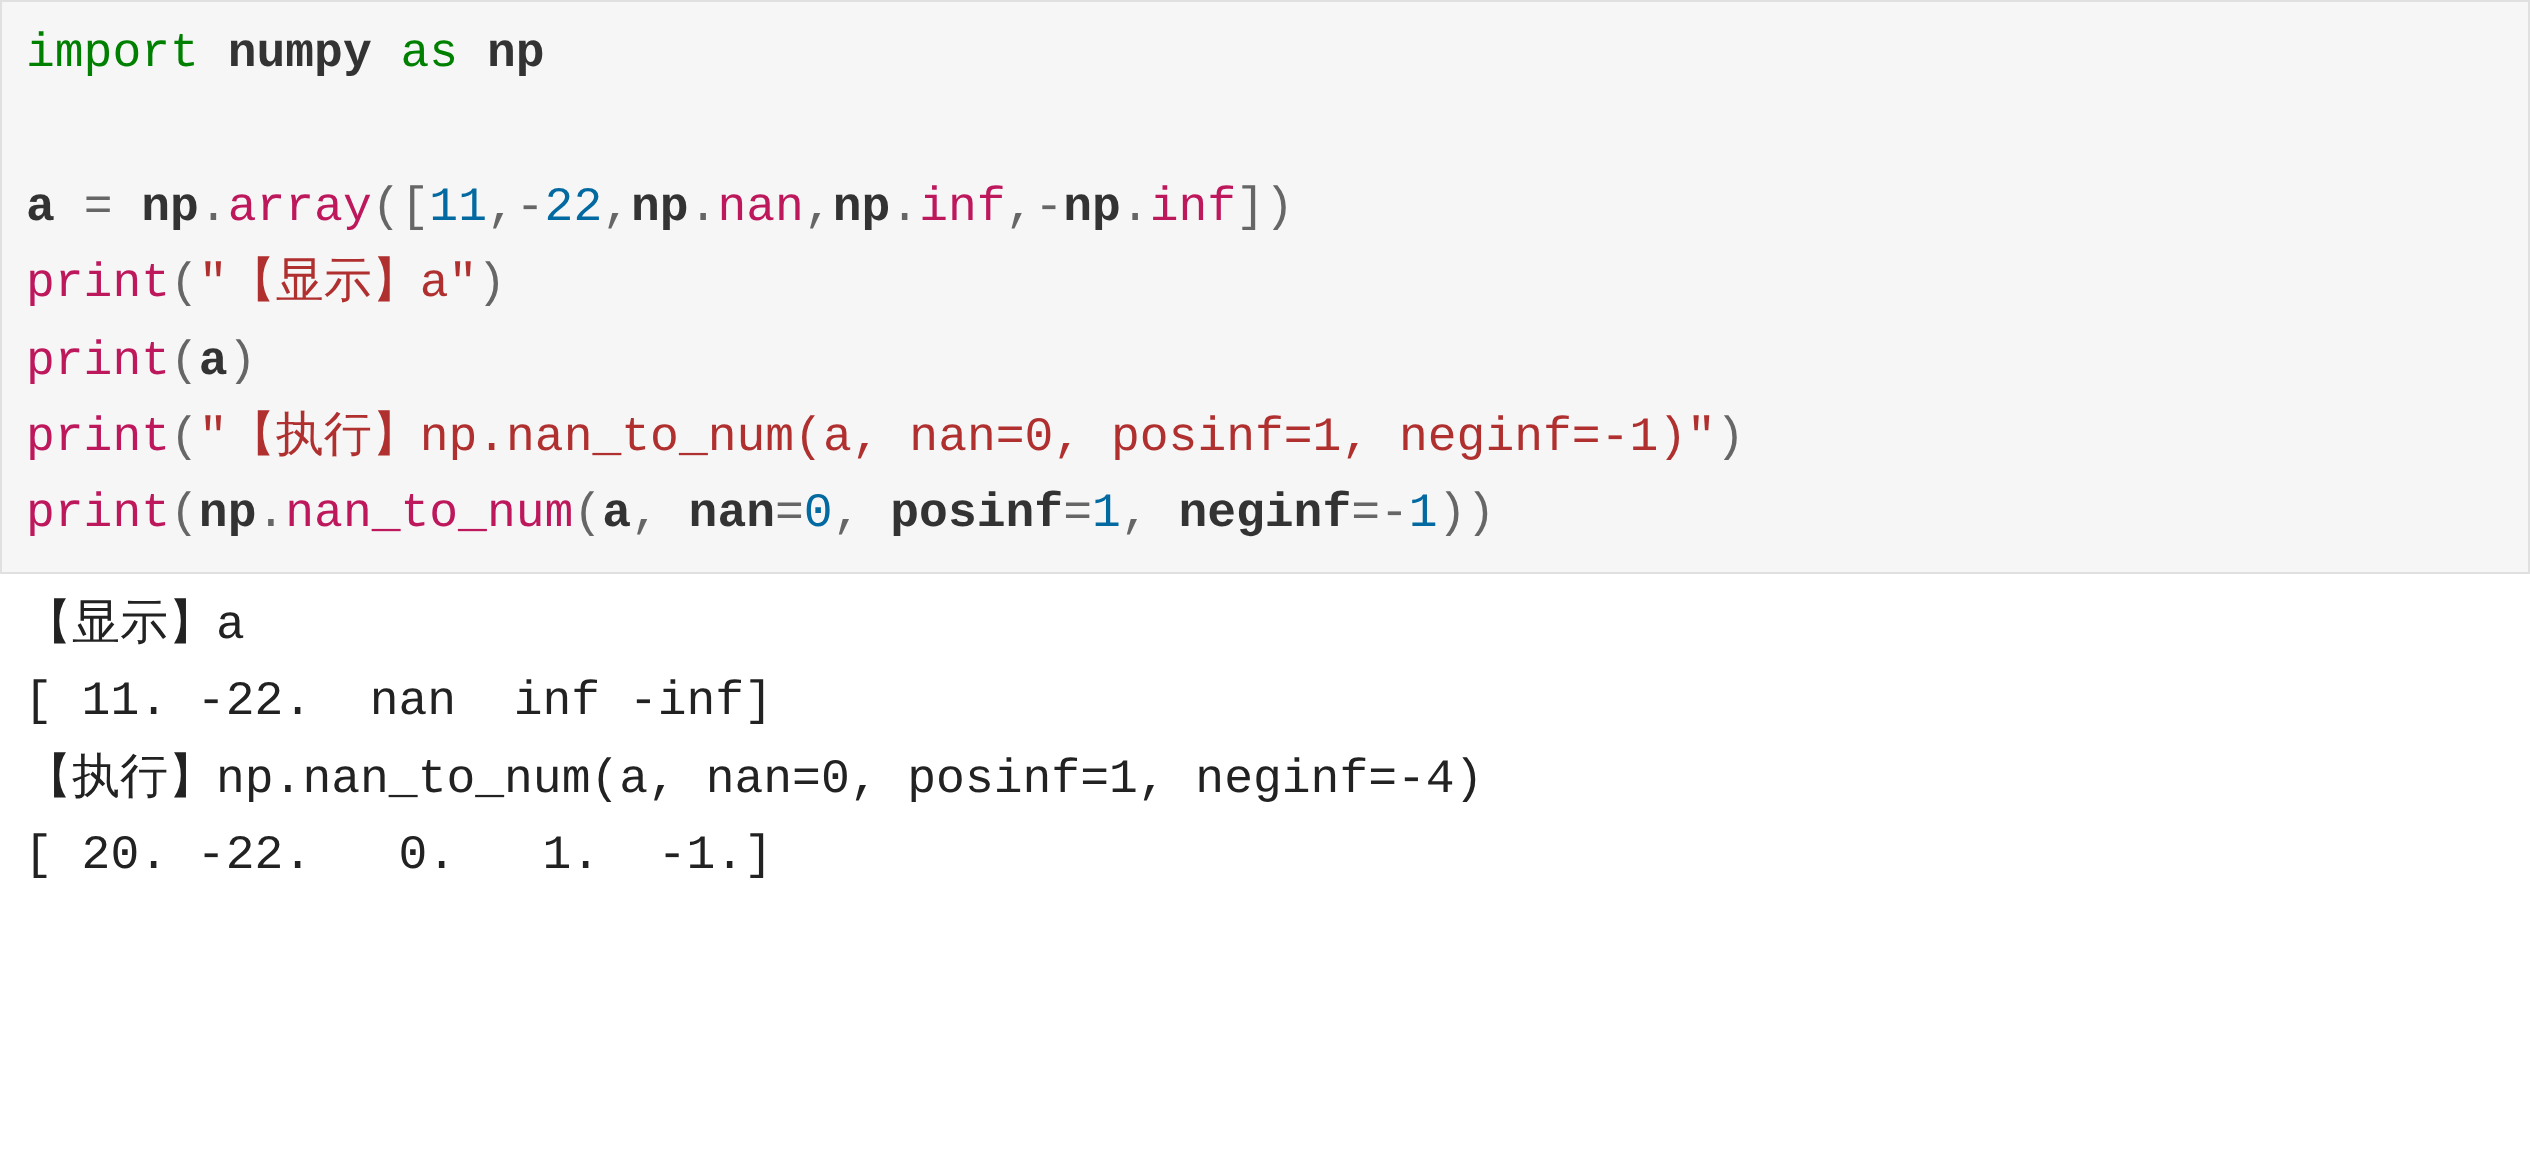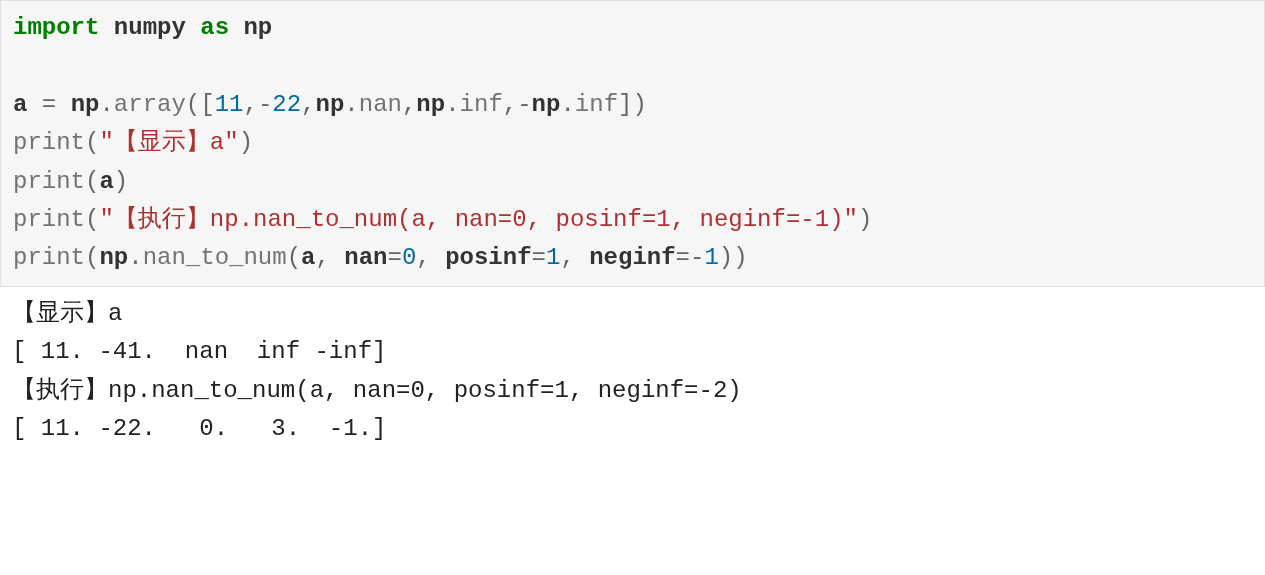--- a/index.html
+++ b/index.html
@@ -16,34 +16,34 @@
     border: 1px solid #e0e0e0;
     padding: 8px 12px;
     white-space: pre;
   }
   .output-block {
     background: #ffffff;
     padding: 8px 12px;
     white-space: pre;
     color: #222;
   }
-  .kw   { color: #008000; font-weight: bold; }   
+  .kw   { color: #008000; font-weight: normal; }   
   .op   { color: #666666; }                       
   .name { color: #333333; font-weight: bold; }                       
-  .func { color: #737373; }                     
+  .func { color: #be185d; }                     
   .numteal { color: #0369a1; }                   
   .str  { color: #b03030; }                       
   .minus{ color: #666666; }
 </style>
 </head>
 <body>
 
 <div class="code-block"><span><span class="kw">import</span><span> </span><span class="name">numpy</span><span> </span><span class="kw">as</span><span> </span><span class="name">np</span></span>
 <span></span>
 <span><span class="name">a</span><span> </span><span class="op">=</span><span> </span><span class="name">np</span><span class="op">.</span><span class="func">array</span><span class="op">(</span><span class="op">[</span><span class="numteal">11</span><span class="op">,</span><span class="minus">-</span><span class="numteal">22</span><span class="op">,</span><span class="name">np</span><span class="op">.</span><span class="func">nan</span><span class="op">,</span><span class="name">np</span><span class="op">.</span><span class="func">inf</span><span class="op">,</span><span class="minus">-</span><span class="name">np</span><span class="op">.</span><span class="func">inf</span><span class="op">]</span><span class="op">)</span></span>
 <span><span class="func">print</span><span class="op">(</span><span class="str">"【显示】a"</span><span class="op">)</span></span>
 <span><span class="func">print</span><span class="op">(</span><span class="name">a</span><span class="op">)</span></span>
 <span><span class="func">print</span><span class="op">(</span><span class="str">"【执行】np.nan_to_num(a, nan=0, posinf=1, neginf=-1)"</span><span class="op">)</span></span>
 <span><span class="func">print</span><span class="op">(</span><span class="name">np</span><span class="op">.</span><span class="func">nan_to_num</span><span class="op">(</span><span class="name">a</span><span class="op">,</span><span> </span><span class="name">nan</span><span class="op">=</span><span class="numteal">0</span><span class="op">,</span><span> </span><span class="name">posinf</span><span class="op">=</span><span class="numteal">1</span><span class="op">,</span><span> </span><span class="name">neginf</span><span class="op">=</span><span class="minus">-</span><span class="numteal">1</span><span class="op">)</span><span class="op">)</span></span></div>
 <div class="output-block"><span>【显示】a</span>
-<span>[ 11. -41.  nan  inf -inf]</span>
-<span>【执行】np.nan_to_num(a, nan=0, posinf=1, neginf=-2)</span>
-<span>[ 11. -22.   0.   3.  -1.]</span></div>
+<span>[ 11. -22.  nan  inf -inf]</span>
+<span>【执行】np.nan_to_num(a, nan=0, posinf=1, neginf=-4)</span>
+<span>[ 20. -22.   0.   1.  -1.]</span></div>
 
 </body></html>

